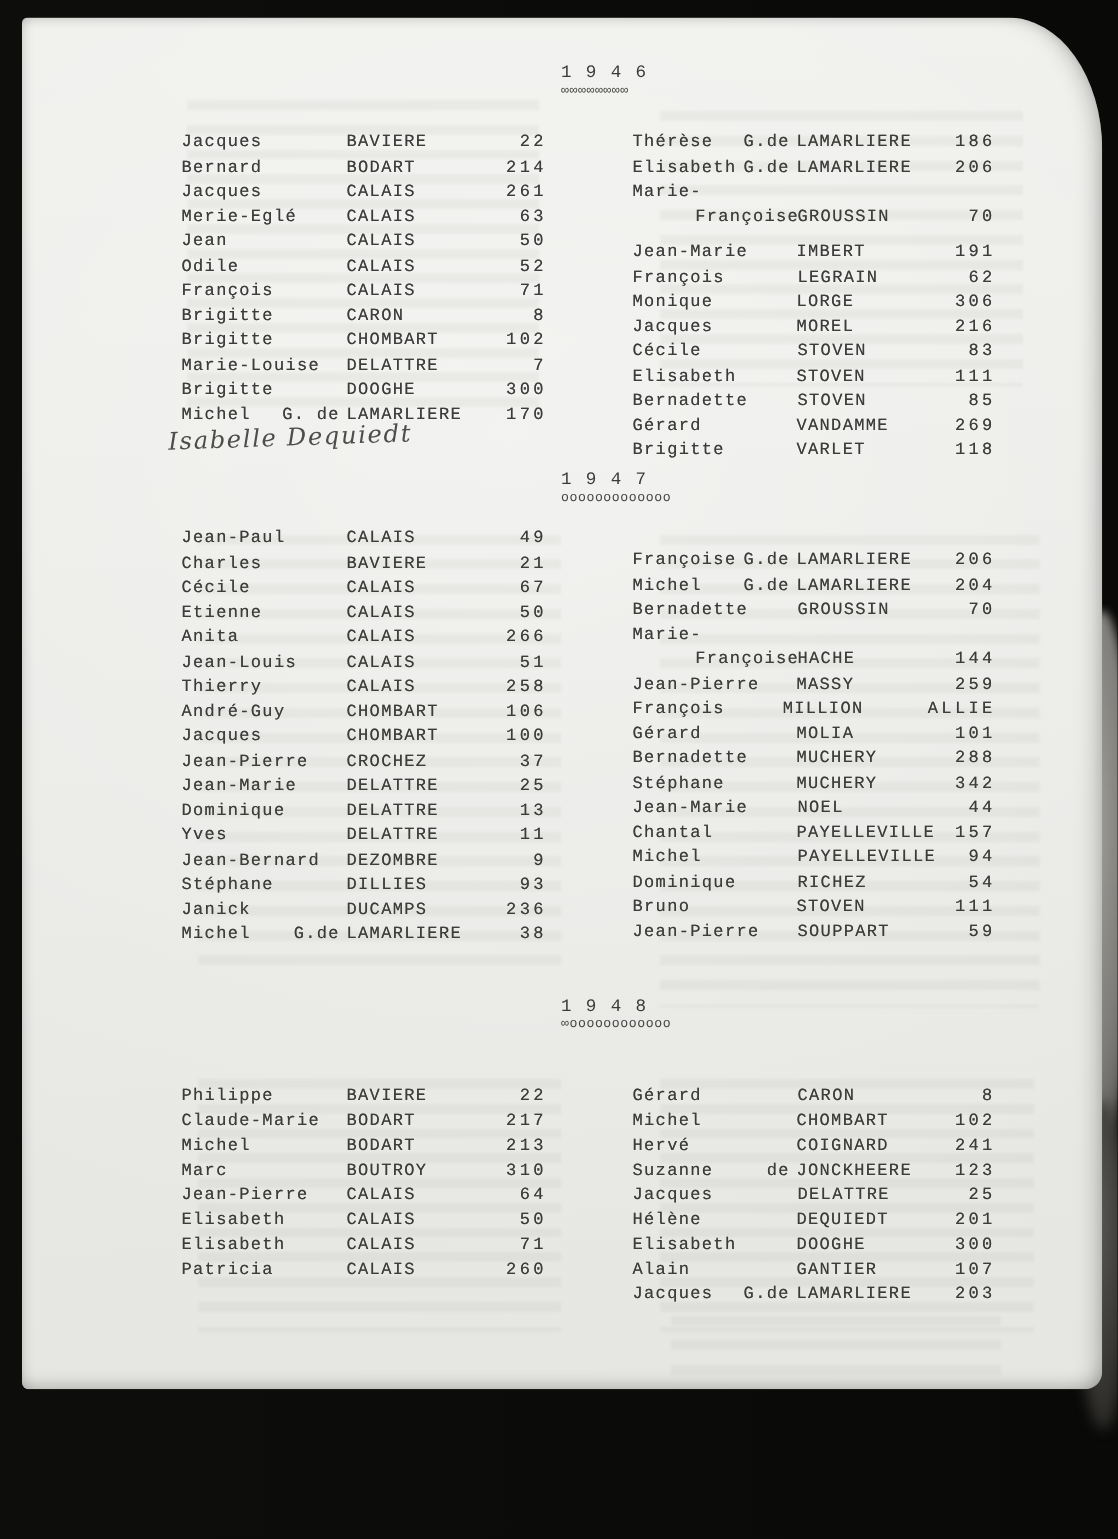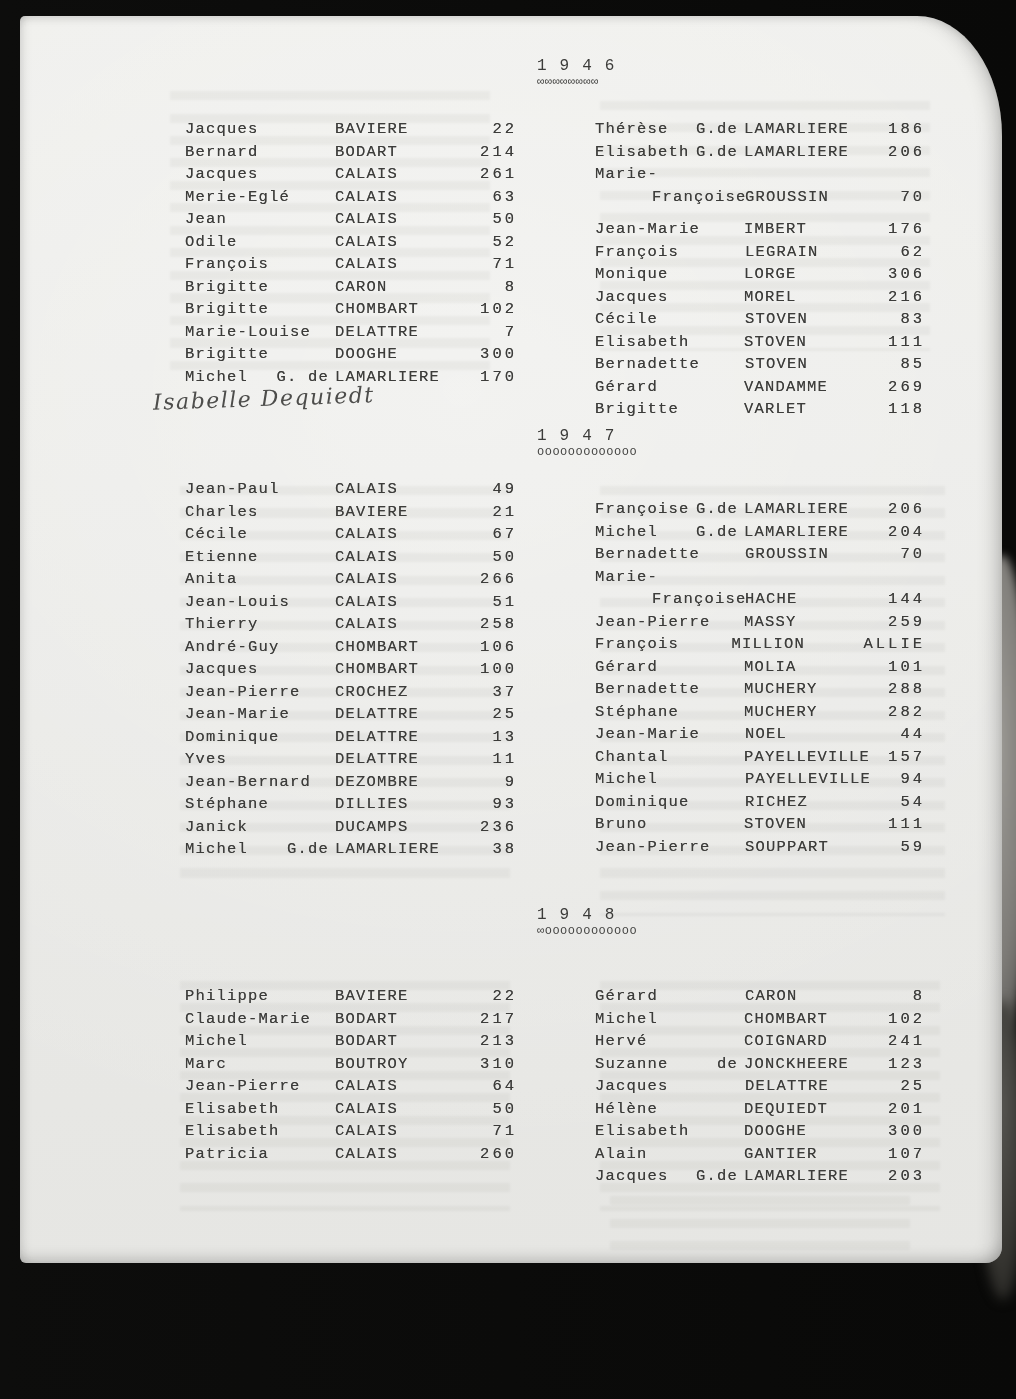--- a/index.html
+++ b/index.html
@@ -61,37 +61,36 @@
     background-size: 320px 290px, 330px 250px, 330px 400px, 345px 430px, 330px 230px, 340px 230px, 300px 55px;
     background-position: 150px 75px, 580px 85px, 160px 470px, 580px 470px, 160px 965px, 580px 965px, 590px 1180px;
     filter: blur(1.3px);
     opacity: 0.55;
     border-radius: inherit;
   }
   .year-header {
     position: absolute;
     text-align: left;
     color: #3b3b39;
-    margin-left: 27px;
   }
   .year {
     font-size: 16px;
     letter-spacing: 13px;
     line-height: 18px;
     white-space: nowrap;
   }
   .year-underline {
     font-size: 12px;
     letter-spacing: 0.5px;
     line-height: 12px;
     margin-top: 1px;
     color: #454543;
     white-space: nowrap;
   }
-  .col { position: absolute; margin-left: 20px; }
+  .col { position: absolute; }
   .row {
     display: flex;
     height: 22.5px;
     line-height: 22.5px;
     font-size: 15.5px;
     color: #3c3c3a;
     letter-spacing: 1.2px;
     white-space: nowrap;
     text-shadow: 0 0 0.5px rgba(60,60,58,0.7);
   }
@@ -248,21 +247,21 @@
               <span class="fname">Françoise</span>
             </span>
             <span class="cell last">GROUSSIN</span>
             <span class="cell num">70</span>
           </div>
           <div class="row gap">
             <span class="cell first">
               <span class="fname">Jean-Marie</span>
             </span>
             <span class="cell last">IMBERT</span>
-            <span class="cell num">176</span>
+            <span class="cell num">191</span>
           </div>
           <div class="row">
             <span class="cell first">
               <span class="fname">François</span>
             </span>
             <span class="cell last">LEGRAIN</span>
             <span class="cell num">62</span>
           </div>
           <div class="row">
             <span class="cell first">
@@ -502,21 +501,21 @@
               <span class="fname">Bernadette</span>
             </span>
             <span class="cell last">MUCHERY</span>
             <span class="cell num">288</span>
           </div>
           <div class="row">
             <span class="cell first">
               <span class="fname">Stéphane</span>
             </span>
             <span class="cell last">MUCHERY</span>
-            <span class="cell num">282</span>
+            <span class="cell num">342</span>
           </div>
           <div class="row">
             <span class="cell first">
               <span class="fname">Jean-Marie</span>
             </span>
             <span class="cell last">NOEL</span>
             <span class="cell num">44</span>
           </div>
           <div class="row">
             <span class="cell first">

